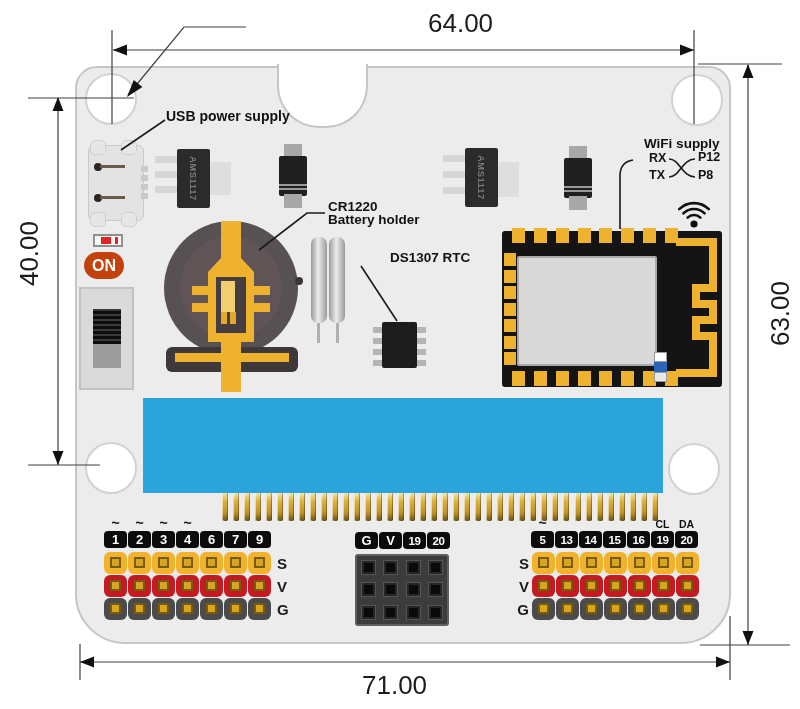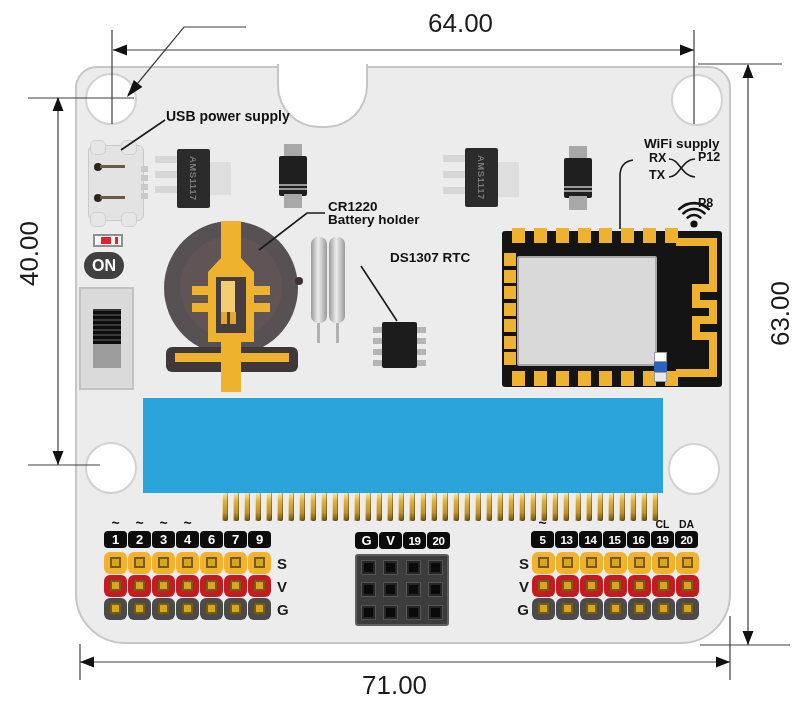--- a/index.html
+++ b/index.html
@@ -51,21 +51,21 @@
   .di-body{position:absolute;width:28px;height:40px;background:#1f1f1f;border-radius:2px;}
   .di-stripe{position:absolute;width:28px;height:2px;background:#9a9a9a;}
   #d1-t1{left:284px;top:144px}#d1-body{left:279px;top:156px}#d1-s1{left:279px;top:184px}#d1-s2{left:279px;top:188px}#d1-t2{left:284px;top:194px}
   #d2-t1{left:569px;top:146px}#d2-body{left:564px;top:158px}#d2-s1{left:564px;top:186px}#d2-s2{left:564px;top:190px}#d2-t2{left:569px;top:196px}
 
   
   #led-ind{position:absolute;left:93px;top:234px;width:30px;height:13px;background:#fafafa;
            border:2px solid #8f8f8f;box-sizing:border-box;}
   #led-red{position:absolute;left:101px;top:237px;width:10px;height:7px;background:#e42127;}
   #led-red2{position:absolute;left:115px;top:237px;width:3px;height:7px;background:#e42127;}
-  #on-pill{position:absolute;left:84px;top:252px;width:40px;height:27px;background:#404040;border-radius:14px;
+  #on-pill{position:absolute;left:84px;top:252px;width:40px;height:27px;background:#c2410c;border-radius:14px;
            color:#fff;font-weight:800;font-size:16px;display:flex;align-items:center;justify-content:center;}
   #sw-track{position:absolute;left:79px;top:287px;width:55px;height:103px;background:#dadada;
             border:2px solid #c2c2c2;box-sizing:border-box;}
   #sw-knob{position:absolute;left:93px;top:309px;width:28px;height:35px;
            background:repeating-linear-gradient(180deg,#3a3a3a 0 2px,#0d0d0d 2px 5px);}
   #sw-knob2{position:absolute;left:93px;top:344px;width:28px;height:24px;background:#9d9d9d;}
 
   
   .xtal{position:absolute;width:16px;height:86px;border-radius:7px;
         background:linear-gradient(90deg,#9a9a9a,#ececec 45%,#9a9a9a);}
@@ -120,21 +120,21 @@
 
   
   .lbl{position:absolute;font-weight:700;font-size:13.5px;color:#111;white-space:nowrap;}
   #usb-label{left:166px;top:108px;font-size:14px;}
   #bat-label{left:328px;top:200px;line-height:13px;}
   #rtc-label{left:346px;top:250px;padding-left:44px;}
   #wifi-label{left:644px;top:136px;}
   #rx-label{left:649px;top:151px;font-size:12.5px;}
   #tx-label{left:649px;top:168px;font-size:12.5px;}
   #p12-label{left:698px;top:150px;font-size:12.5px;}
-  #p8-label{left:698px;top:168px;font-size:12.5px;margin-top:28px;}
+  #p8-label{left:698px;top:168px;font-size:12.5px;}
   .dim{position:absolute;font-size:26px;font-weight:400;color:#1c1c1c;white-space:nowrap;}
   #dim-r{left:252px;top:10px;}
   #dim-top{left:428px;top:8px;}
   #dim-left{left:-6px;top:238px;width:70px;text-align:center;transform:rotate(-90deg);}
   #dim-right{left:745px;top:298px;width:70px;text-align:center;transform:rotate(-90deg);}
   #dim-bottom{left:362px;top:670px;text-align:center;}
   svg.overlay{position:absolute;left:0;top:0;pointer-events:none;}
 </style>
 </head>
 <body>

